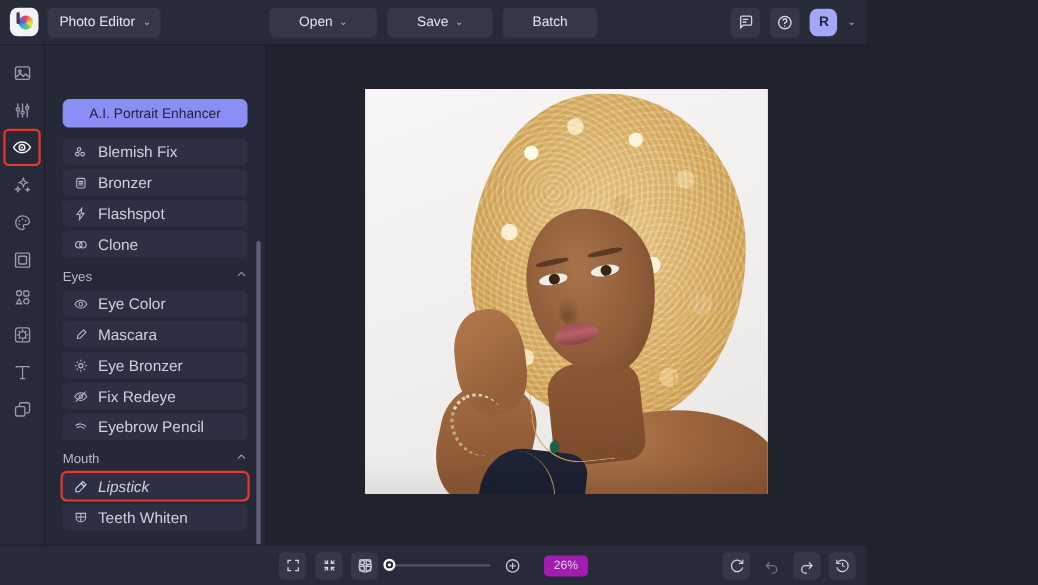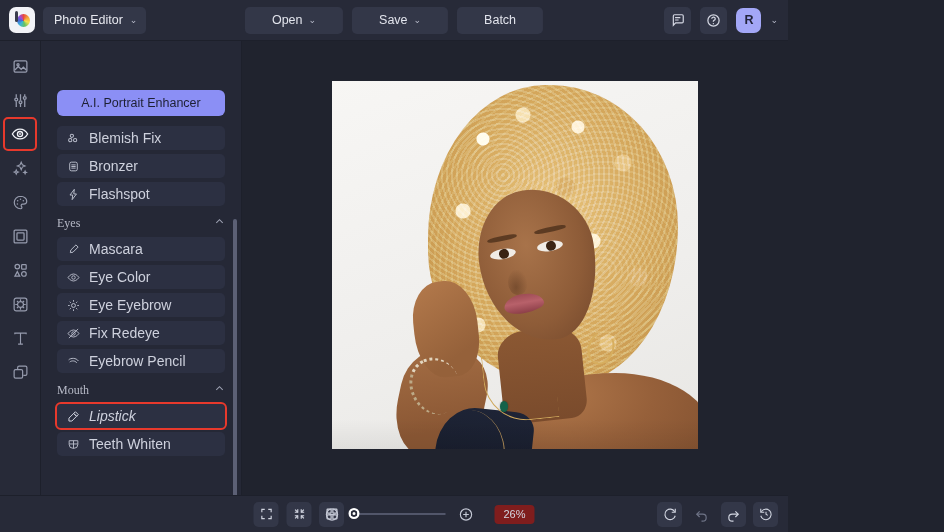--- a/index.html
+++ b/index.html
@@ -116,21 +116,21 @@
     display: flex; align-items: center; gap: 9px;
     padding-left: 9px;
     color: #ced1dd; font-size: 14px;
     position: relative;
   }
   .row.highlight { outline: 2px solid #e8392c; border-radius: 4px; font-style: italic; }
   .row .ico { width: 14px; height: 14px; display: flex; align-items: center; justify-content: center; flex: 0 0 14px; }
   .group-head {
     margin: 10px 16px 6px 16px;
     display: flex; align-items: flex-end;
-    color: #b7bac7; font-size: 12px; font-family: Liberation Serif, serif;
+    color: #b7bac7; font-size: 12px;
   }
   .group-head .chev { margin-left: auto; color: #9ea2b3; }
   .scrollbar {
     position: absolute; right: 4px; top: 178px;
     width: 4px; height: 289px; border-radius: 3px;
     background: #5c6075;
   }
 
   
   .canvas {
@@ -286,21 +286,21 @@
   .slider-wrap { display: flex; align-items: center; gap: 0px; }
   .track { width: 93px; height: 2px; background: #52566a; position: relative; }
   .knob {
     width: 11px; height: 11px; border-radius: 50%;
     background: #fff; border: 2px solid #fff;
     position: absolute; top: -5px; left: -4px;
     box-shadow: inset 0 0 0 2px #272a38;
   }
   .zoom-pill {
     height: 19px; min-width: 40px; padding: 0 8px;
-    background: #7f1d1d; border-radius: 4px;
+    background: #a21caf; border-radius: 4px;
     display: flex; align-items: center; justify-content: center;
     color: #d3d6e1; font-size: 11px; margin-left: 8px;
   }
 </style>
 </head>
 <body>
 
 <div id="app">
 
   <div class="topbar">
@@ -457,57 +457,66 @@
 
         <div class="row">
           <span class="ico">
             <svg width="13" height="13" viewBox="0 0 24 24" fill="none" stroke="#b9bdcb" stroke-width="1.8">
               <path d="M13.5 2.5L5.5 13h5l-1 8.5 8-10.5h-5z"></path>
             </svg>
           </span>
           <span>Flashspot</span>
         </div>
 
+        <div class="row">
+          <span class="ico">
+            <svg width="13" height="13" viewBox="0 0 24 24" fill="none" stroke="#b9bdcb" stroke-width="1.9">
+              <circle cx="8.6" cy="12" r="5.4"></circle>
+                <circle cx="15.4" cy="12" r="5.4"></circle>
+            </svg>
+          </span>
+          <span>Clone</span>
+        </div>
 
         <div class="group-head">
           <span>Eyes</span>
           <span class="chev">
             <svg width="11" height="11" viewBox="0 0 24 24" fill="none" stroke="#9ea2b3" stroke-width="2.2">
                 <path d="M5 15l7-7 7 7"></path>
               </svg>
           </span>
         </div>
 
         <div class="row">
           <span class="ico">
-            <svg width="13" height="13" viewBox="0 0 24 24" fill="none" stroke="#b9bdcb" stroke-width="1.8">
-              <path d="M16.5 3.5l4 4-9.5 9.5-4.8.8.8-4.8z"></path>
-            </svg>
-          </span>
-          <span>Mascara</span>
-        </div>
-
-        <div class="row">
-          <span class="ico">
             <svg width="13" height="13" viewBox="0 0 24 24" fill="none" stroke="#b9bdcb" stroke-width="1.7">
               <path d="M2 12s4-6.5 10-6.5S22 12 22 12s-4 6.5-10 6.5S2 12 2 12z"></path>
                 <circle cx="12" cy="12" r="3.2"></circle>
             </svg>
           </span>
           <span>Eye Color</span>
         </div>
 
         <div class="row">
           <span class="ico">
             <svg width="13" height="13" viewBox="0 0 24 24" fill="none" stroke="#b9bdcb" stroke-width="1.8">
+              <path d="M16.5 3.5l4 4-9.5 9.5-4.8.8.8-4.8z"></path>
+            </svg>
+          </span>
+          <span>Mascara</span>
+        </div>
+
+        <div class="row">
+          <span class="ico">
+            <svg width="13" height="13" viewBox="0 0 24 24" fill="none" stroke="#b9bdcb" stroke-width="1.8">
               <circle cx="12" cy="12" r="3.6"></circle>
                 <path d="M12 2v3M12 19v3M2 12h3M19 12h3M5 5l2.1 2.1M16.9 16.9L19 19M19 5l-2.1 2.1M7.1 16.9L5 19"></path>
             </svg>
           </span>
-          <span>Eye Eyebrow</span>
+          <span>Eye Bronzer</span>
         </div>
 
         <div class="row">
           <span class="ico">
             <svg width="13" height="13" viewBox="0 0 24 24" fill="none" stroke="#b9bdcb" stroke-width="1.7">
               <path d="M2 12s4-6.5 10-6.5S22 12 22 12s-4 6.5-10 6.5S2 12 2 12z"></path>
                 <circle cx="12" cy="12" r="3.2"></circle>
                 <path d="M3.5 20.5l17-17"></path>
             </svg>
           </span>

